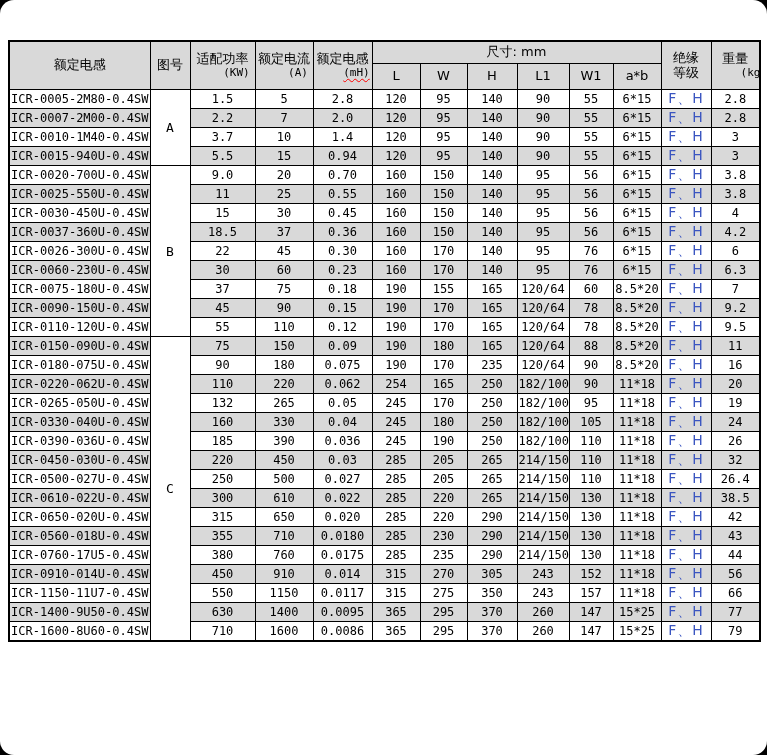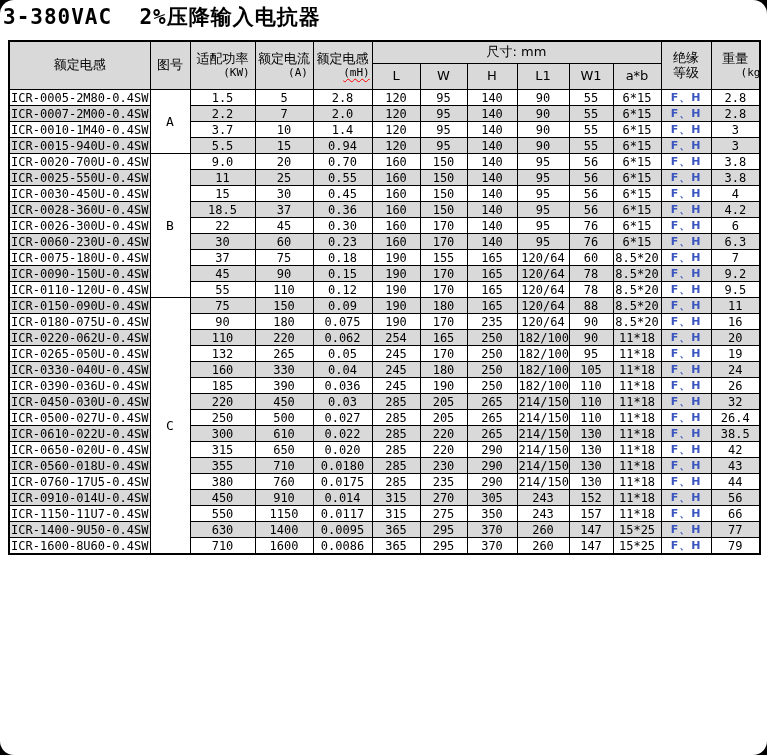--- a/index.html
+++ b/index.html
@@ -71,33 +71,32 @@
     font-family:"DejaVu Sans Mono","Liberation Mono",monospace;
     color:#000;
   }
   tbody tr.alt td{background:#d9d9d9;}
   tbody td.figure{
     background:#fff !important;
     font-size:13px;
   }
   tbody td.model{font-size:12px;letter-spacing:0px;}
   tbody td.insul{
-    font-size:11px;
+    font-size:14px;
     color:#3a55c0;
-    font-weight:bold;
+    font-weight:normal;
     letter-spacing:1px;
     font-family:"DejaVu Sans","Liberation Sans",sans-serif;
     margin-top:7px;
   }
 </style>
 </head>
 <body>
 
 <div class="page">
-  <div class="title">3-380VAC  2%压降输入电抗器</div>
 
   <table class="spec">
     <colgroup>
       <col style="width:141px">
         <col style="width:40px">
         <col style="width:65px">
       <col style="width:58px">
         <col style="width:59px">
         <col style="width:48px">
       <col style="width:47px">
@@ -244,21 +243,21 @@
           <td>160</td>
           <td>150</td>
           <td>140</td>
           <td>95</td>
           <td>56</td>
           <td>6*15</td>
           <td class="insul">F、H</td>
           <td>4</td>
         </tr>
         <tr class="alt">
-          <td class="model">ICR-0028-360U-0.4SW</td>
+          <td class="model">ICR-0037-360U-0.4SW</td>
           <td>18.5</td>
           <td>37</td>
           <td>0.36</td>
           <td>160</td>
           <td>150</td>
           <td>140</td>
           <td>95</td>
           <td>56</td>
           <td>6*15</td>
           <td class="insul">F、H</td>

